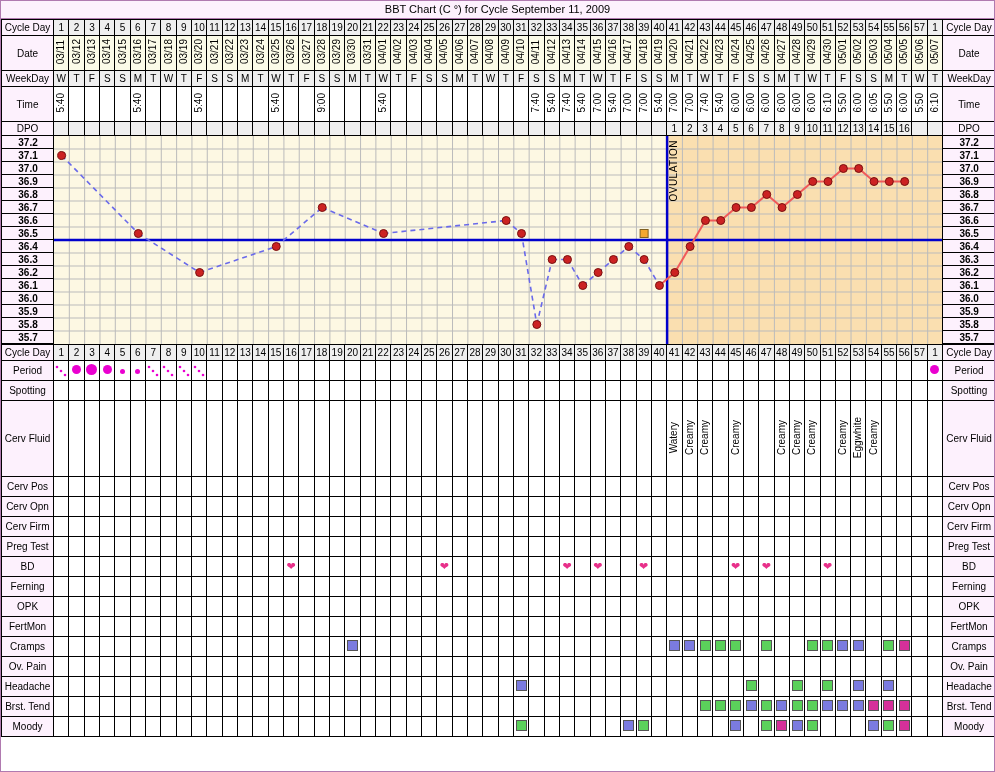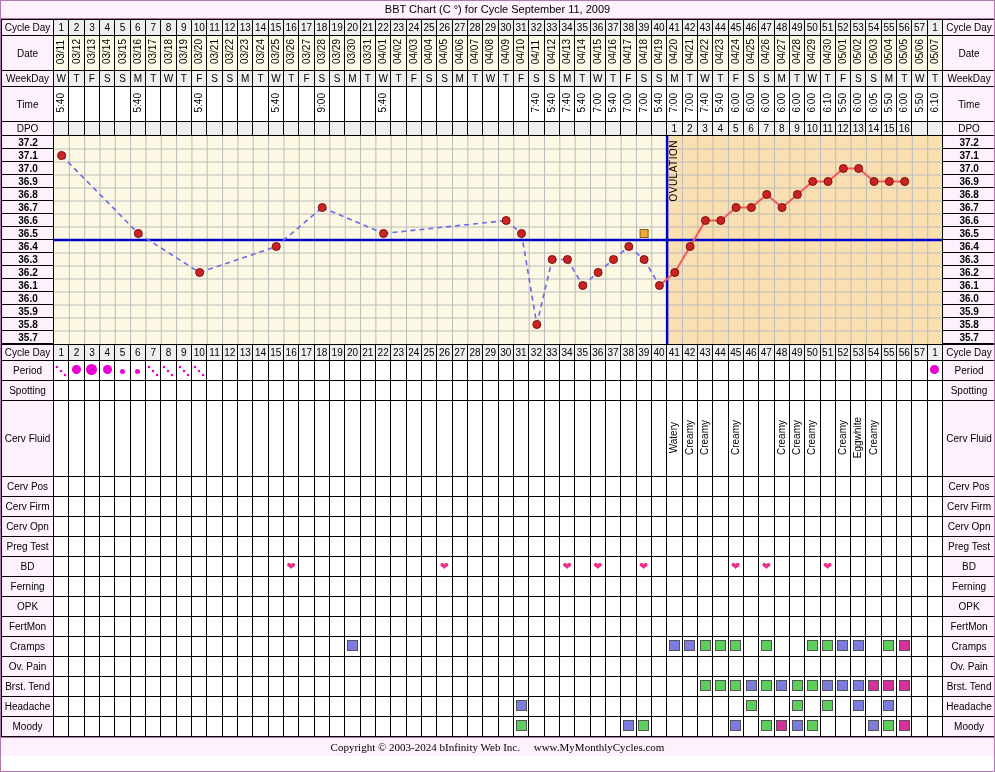--- a/index.html
+++ b/index.html
@@ -941,142 +941,142 @@
           <td class="trackcell" style="height: 19px;"></td>
           <td class="trackcell" style="height: 19px;"></td>
           <td class="trackcell" style="height: 19px;"></td>
           <td class="trackcell" style="height: 19px;"></td>
           <td class="trackcell" style="height: 19px;"></td>
           <td class="trackcell" style="height: 19px;"></td>
           <td class="trackcell" style="height: 19px;"></td>
           <td class="lbl">Cerv Pos</td>
         </tr>
         <tr>
-          <td class="lbl" style="height: 19px;">Cerv Firm</td>
-          <td class="trackcell" style="height: 19px;"></td>
-          <td class="trackcell" style="height: 19px;"></td>
-          <td class="trackcell" style="height: 19px;"></td>
-          <td class="trackcell" style="height: 19px;"></td>
-          <td class="trackcell" style="height: 19px;"></td>
-          <td class="trackcell" style="height: 19px;"></td>
-          <td class="trackcell" style="height: 19px;"></td>
-          <td class="trackcell" style="height: 19px;"></td>
-          <td class="trackcell" style="height: 19px;"></td>
-          <td class="trackcell" style="height: 19px;"></td>
-          <td class="trackcell" style="height: 19px;"></td>
-          <td class="trackcell" style="height: 19px;"></td>
-          <td class="trackcell" style="height: 19px;"></td>
-          <td class="trackcell" style="height: 19px;"></td>
-          <td class="trackcell" style="height: 19px;"></td>
-          <td class="trackcell" style="height: 19px;"></td>
-          <td class="trackcell" style="height: 19px;"></td>
-          <td class="trackcell" style="height: 19px;"></td>
-          <td class="trackcell" style="height: 19px;"></td>
-          <td class="trackcell" style="height: 19px;"></td>
-          <td class="trackcell" style="height: 19px;"></td>
-          <td class="trackcell" style="height: 19px;"></td>
-          <td class="trackcell" style="height: 19px;"></td>
-          <td class="trackcell" style="height: 19px;"></td>
-          <td class="trackcell" style="height: 19px;"></td>
-          <td class="trackcell" style="height: 19px;"></td>
-          <td class="trackcell" style="height: 19px;"></td>
-          <td class="trackcell" style="height: 19px;"></td>
-          <td class="trackcell" style="height: 19px;"></td>
-          <td class="trackcell" style="height: 19px;"></td>
-          <td class="trackcell" style="height: 19px;"></td>
-          <td class="trackcell" style="height: 19px;"></td>
-          <td class="trackcell" style="height: 19px;"></td>
-          <td class="trackcell" style="height: 19px;"></td>
-          <td class="trackcell" style="height: 19px;"></td>
-          <td class="trackcell" style="height: 19px;"></td>
-          <td class="trackcell" style="height: 19px;"></td>
-          <td class="trackcell" style="height: 19px;"></td>
-          <td class="trackcell" style="height: 19px;"></td>
-          <td class="trackcell" style="height: 19px;"></td>
-          <td class="trackcell" style="height: 19px;"></td>
-          <td class="trackcell" style="height: 19px;"></td>
-          <td class="trackcell" style="height: 19px;"></td>
-          <td class="trackcell" style="height: 19px;"></td>
-          <td class="trackcell" style="height: 19px;"></td>
-          <td class="trackcell" style="height: 19px;"></td>
-          <td class="trackcell" style="height: 19px;"></td>
-          <td class="trackcell" style="height: 19px;"></td>
-          <td class="trackcell" style="height: 19px;"></td>
-          <td class="trackcell" style="height: 19px;"></td>
-          <td class="trackcell" style="height: 19px;"></td>
-          <td class="trackcell" style="height: 19px;"></td>
-          <td class="trackcell" style="height: 19px;"></td>
-          <td class="trackcell" style="height: 19px;"></td>
-          <td class="trackcell" style="height: 19px;"></td>
-          <td class="trackcell" style="height: 19px;"></td>
-          <td class="trackcell" style="height: 19px;"></td>
-          <td class="trackcell" style="height: 19px;"></td>
-          <td class="lbl">Cerv Firm</td>
+          <td class="lbl" style="height: 19px;">Cerv Opn</td>
+          <td class="trackcell" style="height: 19px;"></td>
+          <td class="trackcell" style="height: 19px;"></td>
+          <td class="trackcell" style="height: 19px;"></td>
+          <td class="trackcell" style="height: 19px;"></td>
+          <td class="trackcell" style="height: 19px;"></td>
+          <td class="trackcell" style="height: 19px;"></td>
+          <td class="trackcell" style="height: 19px;"></td>
+          <td class="trackcell" style="height: 19px;"></td>
+          <td class="trackcell" style="height: 19px;"></td>
+          <td class="trackcell" style="height: 19px;"></td>
+          <td class="trackcell" style="height: 19px;"></td>
+          <td class="trackcell" style="height: 19px;"></td>
+          <td class="trackcell" style="height: 19px;"></td>
+          <td class="trackcell" style="height: 19px;"></td>
+          <td class="trackcell" style="height: 19px;"></td>
+          <td class="trackcell" style="height: 19px;"></td>
+          <td class="trackcell" style="height: 19px;"></td>
+          <td class="trackcell" style="height: 19px;"></td>
+          <td class="trackcell" style="height: 19px;"></td>
+          <td class="trackcell" style="height: 19px;"></td>
+          <td class="trackcell" style="height: 19px;"></td>
+          <td class="trackcell" style="height: 19px;"></td>
+          <td class="trackcell" style="height: 19px;"></td>
+          <td class="trackcell" style="height: 19px;"></td>
+          <td class="trackcell" style="height: 19px;"></td>
+          <td class="trackcell" style="height: 19px;"></td>
+          <td class="trackcell" style="height: 19px;"></td>
+          <td class="trackcell" style="height: 19px;"></td>
+          <td class="trackcell" style="height: 19px;"></td>
+          <td class="trackcell" style="height: 19px;"></td>
+          <td class="trackcell" style="height: 19px;"></td>
+          <td class="trackcell" style="height: 19px;"></td>
+          <td class="trackcell" style="height: 19px;"></td>
+          <td class="trackcell" style="height: 19px;"></td>
+          <td class="trackcell" style="height: 19px;"></td>
+          <td class="trackcell" style="height: 19px;"></td>
+          <td class="trackcell" style="height: 19px;"></td>
+          <td class="trackcell" style="height: 19px;"></td>
+          <td class="trackcell" style="height: 19px;"></td>
+          <td class="trackcell" style="height: 19px;"></td>
+          <td class="trackcell" style="height: 19px;"></td>
+          <td class="trackcell" style="height: 19px;"></td>
+          <td class="trackcell" style="height: 19px;"></td>
+          <td class="trackcell" style="height: 19px;"></td>
+          <td class="trackcell" style="height: 19px;"></td>
+          <td class="trackcell" style="height: 19px;"></td>
+          <td class="trackcell" style="height: 19px;"></td>
+          <td class="trackcell" style="height: 19px;"></td>
+          <td class="trackcell" style="height: 19px;"></td>
+          <td class="trackcell" style="height: 19px;"></td>
+          <td class="trackcell" style="height: 19px;"></td>
+          <td class="trackcell" style="height: 19px;"></td>
+          <td class="trackcell" style="height: 19px;"></td>
+          <td class="trackcell" style="height: 19px;"></td>
+          <td class="trackcell" style="height: 19px;"></td>
+          <td class="trackcell" style="height: 19px;"></td>
+          <td class="trackcell" style="height: 19px;"></td>
+          <td class="trackcell" style="height: 19px;"></td>
+          <td class="lbl">Cerv Opn</td>
         </tr>
         <tr>
-          <td class="lbl" style="height: 19px;">Cerv Opn</td>
-          <td class="trackcell" style="height: 19px;"></td>
-          <td class="trackcell" style="height: 19px;"></td>
-          <td class="trackcell" style="height: 19px;"></td>
-          <td class="trackcell" style="height: 19px;"></td>
-          <td class="trackcell" style="height: 19px;"></td>
-          <td class="trackcell" style="height: 19px;"></td>
-          <td class="trackcell" style="height: 19px;"></td>
-          <td class="trackcell" style="height: 19px;"></td>
-          <td class="trackcell" style="height: 19px;"></td>
-          <td class="trackcell" style="height: 19px;"></td>
-          <td class="trackcell" style="height: 19px;"></td>
-          <td class="trackcell" style="height: 19px;"></td>
-          <td class="trackcell" style="height: 19px;"></td>
-          <td class="trackcell" style="height: 19px;"></td>
-          <td class="trackcell" style="height: 19px;"></td>
-          <td class="trackcell" style="height: 19px;"></td>
-          <td class="trackcell" style="height: 19px;"></td>
-          <td class="trackcell" style="height: 19px;"></td>
-          <td class="trackcell" style="height: 19px;"></td>
-          <td class="trackcell" style="height: 19px;"></td>
-          <td class="trackcell" style="height: 19px;"></td>
-          <td class="trackcell" style="height: 19px;"></td>
-          <td class="trackcell" style="height: 19px;"></td>
-          <td class="trackcell" style="height: 19px;"></td>
-          <td class="trackcell" style="height: 19px;"></td>
-          <td class="trackcell" style="height: 19px;"></td>
-          <td class="trackcell" style="height: 19px;"></td>
-          <td class="trackcell" style="height: 19px;"></td>
-          <td class="trackcell" style="height: 19px;"></td>
-          <td class="trackcell" style="height: 19px;"></td>
-          <td class="trackcell" style="height: 19px;"></td>
-          <td class="trackcell" style="height: 19px;"></td>
-          <td class="trackcell" style="height: 19px;"></td>
-          <td class="trackcell" style="height: 19px;"></td>
-          <td class="trackcell" style="height: 19px;"></td>
-          <td class="trackcell" style="height: 19px;"></td>
-          <td class="trackcell" style="height: 19px;"></td>
-          <td class="trackcell" style="height: 19px;"></td>
-          <td class="trackcell" style="height: 19px;"></td>
-          <td class="trackcell" style="height: 19px;"></td>
-          <td class="trackcell" style="height: 19px;"></td>
-          <td class="trackcell" style="height: 19px;"></td>
-          <td class="trackcell" style="height: 19px;"></td>
-          <td class="trackcell" style="height: 19px;"></td>
-          <td class="trackcell" style="height: 19px;"></td>
-          <td class="trackcell" style="height: 19px;"></td>
-          <td class="trackcell" style="height: 19px;"></td>
-          <td class="trackcell" style="height: 19px;"></td>
-          <td class="trackcell" style="height: 19px;"></td>
-          <td class="trackcell" style="height: 19px;"></td>
-          <td class="trackcell" style="height: 19px;"></td>
-          <td class="trackcell" style="height: 19px;"></td>
-          <td class="trackcell" style="height: 19px;"></td>
-          <td class="trackcell" style="height: 19px;"></td>
-          <td class="trackcell" style="height: 19px;"></td>
-          <td class="trackcell" style="height: 19px;"></td>
-          <td class="trackcell" style="height: 19px;"></td>
-          <td class="trackcell" style="height: 19px;"></td>
-          <td class="lbl">Cerv Opn</td>
+          <td class="lbl" style="height: 19px;">Cerv Firm</td>
+          <td class="trackcell" style="height: 19px;"></td>
+          <td class="trackcell" style="height: 19px;"></td>
+          <td class="trackcell" style="height: 19px;"></td>
+          <td class="trackcell" style="height: 19px;"></td>
+          <td class="trackcell" style="height: 19px;"></td>
+          <td class="trackcell" style="height: 19px;"></td>
+          <td class="trackcell" style="height: 19px;"></td>
+          <td class="trackcell" style="height: 19px;"></td>
+          <td class="trackcell" style="height: 19px;"></td>
+          <td class="trackcell" style="height: 19px;"></td>
+          <td class="trackcell" style="height: 19px;"></td>
+          <td class="trackcell" style="height: 19px;"></td>
+          <td class="trackcell" style="height: 19px;"></td>
+          <td class="trackcell" style="height: 19px;"></td>
+          <td class="trackcell" style="height: 19px;"></td>
+          <td class="trackcell" style="height: 19px;"></td>
+          <td class="trackcell" style="height: 19px;"></td>
+          <td class="trackcell" style="height: 19px;"></td>
+          <td class="trackcell" style="height: 19px;"></td>
+          <td class="trackcell" style="height: 19px;"></td>
+          <td class="trackcell" style="height: 19px;"></td>
+          <td class="trackcell" style="height: 19px;"></td>
+          <td class="trackcell" style="height: 19px;"></td>
+          <td class="trackcell" style="height: 19px;"></td>
+          <td class="trackcell" style="height: 19px;"></td>
+          <td class="trackcell" style="height: 19px;"></td>
+          <td class="trackcell" style="height: 19px;"></td>
+          <td class="trackcell" style="height: 19px;"></td>
+          <td class="trackcell" style="height: 19px;"></td>
+          <td class="trackcell" style="height: 19px;"></td>
+          <td class="trackcell" style="height: 19px;"></td>
+          <td class="trackcell" style="height: 19px;"></td>
+          <td class="trackcell" style="height: 19px;"></td>
+          <td class="trackcell" style="height: 19px;"></td>
+          <td class="trackcell" style="height: 19px;"></td>
+          <td class="trackcell" style="height: 19px;"></td>
+          <td class="trackcell" style="height: 19px;"></td>
+          <td class="trackcell" style="height: 19px;"></td>
+          <td class="trackcell" style="height: 19px;"></td>
+          <td class="trackcell" style="height: 19px;"></td>
+          <td class="trackcell" style="height: 19px;"></td>
+          <td class="trackcell" style="height: 19px;"></td>
+          <td class="trackcell" style="height: 19px;"></td>
+          <td class="trackcell" style="height: 19px;"></td>
+          <td class="trackcell" style="height: 19px;"></td>
+          <td class="trackcell" style="height: 19px;"></td>
+          <td class="trackcell" style="height: 19px;"></td>
+          <td class="trackcell" style="height: 19px;"></td>
+          <td class="trackcell" style="height: 19px;"></td>
+          <td class="trackcell" style="height: 19px;"></td>
+          <td class="trackcell" style="height: 19px;"></td>
+          <td class="trackcell" style="height: 19px;"></td>
+          <td class="trackcell" style="height: 19px;"></td>
+          <td class="trackcell" style="height: 19px;"></td>
+          <td class="trackcell" style="height: 19px;"></td>
+          <td class="trackcell" style="height: 19px;"></td>
+          <td class="trackcell" style="height: 19px;"></td>
+          <td class="trackcell" style="height: 19px;"></td>
+          <td class="lbl">Cerv Firm</td>
         </tr>
         <tr>
           <td class="lbl" style="height: 19px;">Preg Test</td>
           <td class="trackcell" style="height: 19px;"></td>
           <td class="trackcell" style="height: 19px;"></td>
           <td class="trackcell" style="height: 19px;"></td>
           <td class="trackcell" style="height: 19px;"></td>
           <td class="trackcell" style="height: 19px;"></td>
           <td class="trackcell" style="height: 19px;"></td>
           <td class="trackcell" style="height: 19px;"></td>
@@ -1497,20 +1497,82 @@
           <td class="trackcell" style="height: 19px;"></td>
           <td class="trackcell" style="height: 19px;"></td>
           <td class="trackcell" style="height: 19px;"></td>
           <td class="trackcell" style="height: 19px;"></td>
           <td class="trackcell" style="height: 19px;"></td>
           <td class="trackcell" style="height: 19px;"></td>
           <td class="trackcell" style="height: 19px;"></td>
           <td class="trackcell" style="height: 19px;"></td>
           <td class="trackcell" style="height: 19px;"></td>
           <td class="lbl">Ov. Pain</td>
+        </tr>
+        <tr>
+          <td class="lbl" style="height: 19px;">Headache</td>
+          <td class="trackcell" style="height: 19px;"></td>
+          <td class="trackcell" style="height: 19px;"></td>
+          <td class="trackcell" style="height: 19px;"></td>
+          <td class="trackcell" style="height: 19px;"></td>
+          <td class="trackcell" style="height: 19px;"></td>
+          <td class="trackcell" style="height: 19px;"></td>
+          <td class="trackcell" style="height: 19px;"></td>
+          <td class="trackcell" style="height: 19px;"></td>
+          <td class="trackcell" style="height: 19px;"></td>
+          <td class="trackcell" style="height: 19px;"></td>
+          <td class="trackcell" style="height: 19px;"></td>
+          <td class="trackcell" style="height: 19px;"></td>
+          <td class="trackcell" style="height: 19px;"></td>
+          <td class="trackcell" style="height: 19px;"></td>
+          <td class="trackcell" style="height: 19px;"></td>
+          <td class="trackcell" style="height: 19px;"></td>
+          <td class="trackcell" style="height: 19px;"></td>
+          <td class="trackcell" style="height: 19px;"></td>
+          <td class="trackcell" style="height: 19px;"></td>
+          <td class="trackcell" style="height: 19px;"></td>
+          <td class="trackcell" style="height: 19px;"></td>
+          <td class="trackcell" style="height: 19px;"></td>
+          <td class="trackcell" style="height: 19px;"></td>
+          <td class="trackcell" style="height: 19px;"></td>
+          <td class="trackcell" style="height: 19px;"></td>
+          <td class="trackcell" style="height: 19px;"></td>
+          <td class="trackcell" style="height: 19px;"></td>
+          <td class="trackcell" style="height: 19px;"></td>
+          <td class="trackcell" style="height: 19px;"></td>
+          <td class="trackcell" style="height: 19px;"></td>
+          <td class="trackcell" style="height: 19px;"><span class="sq" style="background:#7b7be0;"></span></td>
+          <td class="trackcell" style="height: 19px;"></td>
+          <td class="trackcell" style="height: 19px;"></td>
+          <td class="trackcell" style="height: 19px;"></td>
+          <td class="trackcell" style="height: 19px;"></td>
+          <td class="trackcell" style="height: 19px;"></td>
+          <td class="trackcell" style="height: 19px;"></td>
+          <td class="trackcell" style="height: 19px;"></td>
+          <td class="trackcell" style="height: 19px;"></td>
+          <td class="trackcell" style="height: 19px;"></td>
+          <td class="trackcell" style="height: 19px;"></td>
+          <td class="trackcell" style="height: 19px;"></td>
+          <td class="trackcell" style="height: 19px;"></td>
+          <td class="trackcell" style="height: 19px;"></td>
+          <td class="trackcell" style="height: 19px;"></td>
+          <td class="trackcell" style="height: 19px;"><span class="sq" style="background:#5bd15b;"></span></td>
+          <td class="trackcell" style="height: 19px;"></td>
+          <td class="trackcell" style="height: 19px;"></td>
+          <td class="trackcell" style="height: 19px;"><span class="sq" style="background:#5bd15b;"></span></td>
+          <td class="trackcell" style="height: 19px;"></td>
+          <td class="trackcell" style="height: 19px;"><span class="sq" style="background:#5bd15b;"></span></td>
+          <td class="trackcell" style="height: 19px;"></td>
+          <td class="trackcell" style="height: 19px;"><span class="sq" style="background:#7b7be0;"></span></td>
+          <td class="trackcell" style="height: 19px;"></td>
+          <td class="trackcell" style="height: 19px;"><span class="sq" style="background:#7b7be0;"></span></td>
+          <td class="trackcell" style="height: 19px;"></td>
+          <td class="trackcell" style="height: 19px;"></td>
+          <td class="trackcell" style="height: 19px;"></td>
+          <td class="lbl">Headache</td>
         </tr>
         <tr>
           <td class="lbl" style="height: 19px;">Brst. Tend</td>
           <td class="trackcell" style="height: 19px;"></td>
           <td class="trackcell" style="height: 19px;"></td>
           <td class="trackcell" style="height: 19px;"></td>
           <td class="trackcell" style="height: 19px;"></td>
           <td class="trackcell" style="height: 19px;"></td>
           <td class="trackcell" style="height: 19px;"></td>
           <td class="trackcell" style="height: 19px;"></td>
@@ -1561,82 +1623,20 @@
           <td class="trackcell" style="height: 19px;"><span class="sq" style="background:#7b7be0;"></span></td>
           <td class="trackcell" style="height: 19px;"><span class="sq" style="background:#7b7be0;"></span></td>
           <td class="trackcell" style="height: 19px;"><span class="sq" style="background:#d6309a;"></span></td>
           <td class="trackcell" style="height: 19px;"><span class="sq" style="background:#d6309a;"></span></td>
           <td class="trackcell" style="height: 19px;"><span class="sq" style="background:#d6309a;"></span></td>
           <td class="trackcell" style="height: 19px;"></td>
           <td class="trackcell" style="height: 19px;"></td>
           <td class="lbl">Brst. Tend</td>
         </tr>
         <tr>
-          <td class="lbl" style="height: 19px;">Headache</td>
-          <td class="trackcell" style="height: 19px;"></td>
-          <td class="trackcell" style="height: 19px;"></td>
-          <td class="trackcell" style="height: 19px;"></td>
-          <td class="trackcell" style="height: 19px;"></td>
-          <td class="trackcell" style="height: 19px;"></td>
-          <td class="trackcell" style="height: 19px;"></td>
-          <td class="trackcell" style="height: 19px;"></td>
-          <td class="trackcell" style="height: 19px;"></td>
-          <td class="trackcell" style="height: 19px;"></td>
-          <td class="trackcell" style="height: 19px;"></td>
-          <td class="trackcell" style="height: 19px;"></td>
-          <td class="trackcell" style="height: 19px;"></td>
-          <td class="trackcell" style="height: 19px;"></td>
-          <td class="trackcell" style="height: 19px;"></td>
-          <td class="trackcell" style="height: 19px;"></td>
-          <td class="trackcell" style="height: 19px;"></td>
-          <td class="trackcell" style="height: 19px;"></td>
-          <td class="trackcell" style="height: 19px;"></td>
-          <td class="trackcell" style="height: 19px;"></td>
-          <td class="trackcell" style="height: 19px;"></td>
-          <td class="trackcell" style="height: 19px;"></td>
-          <td class="trackcell" style="height: 19px;"></td>
-          <td class="trackcell" style="height: 19px;"></td>
-          <td class="trackcell" style="height: 19px;"></td>
-          <td class="trackcell" style="height: 19px;"></td>
-          <td class="trackcell" style="height: 19px;"></td>
-          <td class="trackcell" style="height: 19px;"></td>
-          <td class="trackcell" style="height: 19px;"></td>
-          <td class="trackcell" style="height: 19px;"></td>
-          <td class="trackcell" style="height: 19px;"></td>
-          <td class="trackcell" style="height: 19px;"><span class="sq" style="background:#7b7be0;"></span></td>
-          <td class="trackcell" style="height: 19px;"></td>
-          <td class="trackcell" style="height: 19px;"></td>
-          <td class="trackcell" style="height: 19px;"></td>
-          <td class="trackcell" style="height: 19px;"></td>
-          <td class="trackcell" style="height: 19px;"></td>
-          <td class="trackcell" style="height: 19px;"></td>
-          <td class="trackcell" style="height: 19px;"></td>
-          <td class="trackcell" style="height: 19px;"></td>
-          <td class="trackcell" style="height: 19px;"></td>
-          <td class="trackcell" style="height: 19px;"></td>
-          <td class="trackcell" style="height: 19px;"></td>
-          <td class="trackcell" style="height: 19px;"></td>
-          <td class="trackcell" style="height: 19px;"></td>
-          <td class="trackcell" style="height: 19px;"></td>
-          <td class="trackcell" style="height: 19px;"><span class="sq" style="background:#5bd15b;"></span></td>
-          <td class="trackcell" style="height: 19px;"></td>
-          <td class="trackcell" style="height: 19px;"></td>
-          <td class="trackcell" style="height: 19px;"><span class="sq" style="background:#5bd15b;"></span></td>
-          <td class="trackcell" style="height: 19px;"></td>
-          <td class="trackcell" style="height: 19px;"><span class="sq" style="background:#5bd15b;"></span></td>
-          <td class="trackcell" style="height: 19px;"></td>
-          <td class="trackcell" style="height: 19px;"><span class="sq" style="background:#7b7be0;"></span></td>
-          <td class="trackcell" style="height: 19px;"></td>
-          <td class="trackcell" style="height: 19px;"><span class="sq" style="background:#7b7be0;"></span></td>
-          <td class="trackcell" style="height: 19px;"></td>
-          <td class="trackcell" style="height: 19px;"></td>
-          <td class="trackcell" style="height: 19px;"></td>
-          <td class="lbl">Headache</td>
-        </tr>
-        <tr>
           <td class="lbl" style="height: 19px;">Moody</td>
           <td class="trackcell" style="height: 19px;"></td>
           <td class="trackcell" style="height: 19px;"></td>
           <td class="trackcell" style="height: 19px;"></td>
           <td class="trackcell" style="height: 19px;"></td>
           <td class="trackcell" style="height: 19px;"></td>
           <td class="trackcell" style="height: 19px;"></td>
           <td class="trackcell" style="height: 19px;"></td>
           <td class="trackcell" style="height: 19px;"></td>
           <td class="trackcell" style="height: 19px;"></td>
@@ -1687,18 +1687,13 @@
           <td class="trackcell" style="height: 19px;"><span class="sq" style="background:#7b7be0;"></span></td>
           <td class="trackcell" style="height: 19px;"><span class="sq" style="background:#5bd15b;"></span></td>
           <td class="trackcell" style="height: 19px;"><span class="sq" style="background:#d6309a;"></span></td>
           <td class="trackcell" style="height: 19px;"></td>
           <td class="trackcell" style="height: 19px;"></td>
           <td class="lbl">Moody</td>
         </tr>
       </tbody>
   </table>
 
-  <div class="foot">
-    <span>Copyright © 2003-2024 bInfinity Web Inc.</span>
-    &nbsp;&nbsp;&nbsp;
-    <span>www.MyMonthlyCycles.com</span>
-  </div>
 </div>
 
 </body></html>

